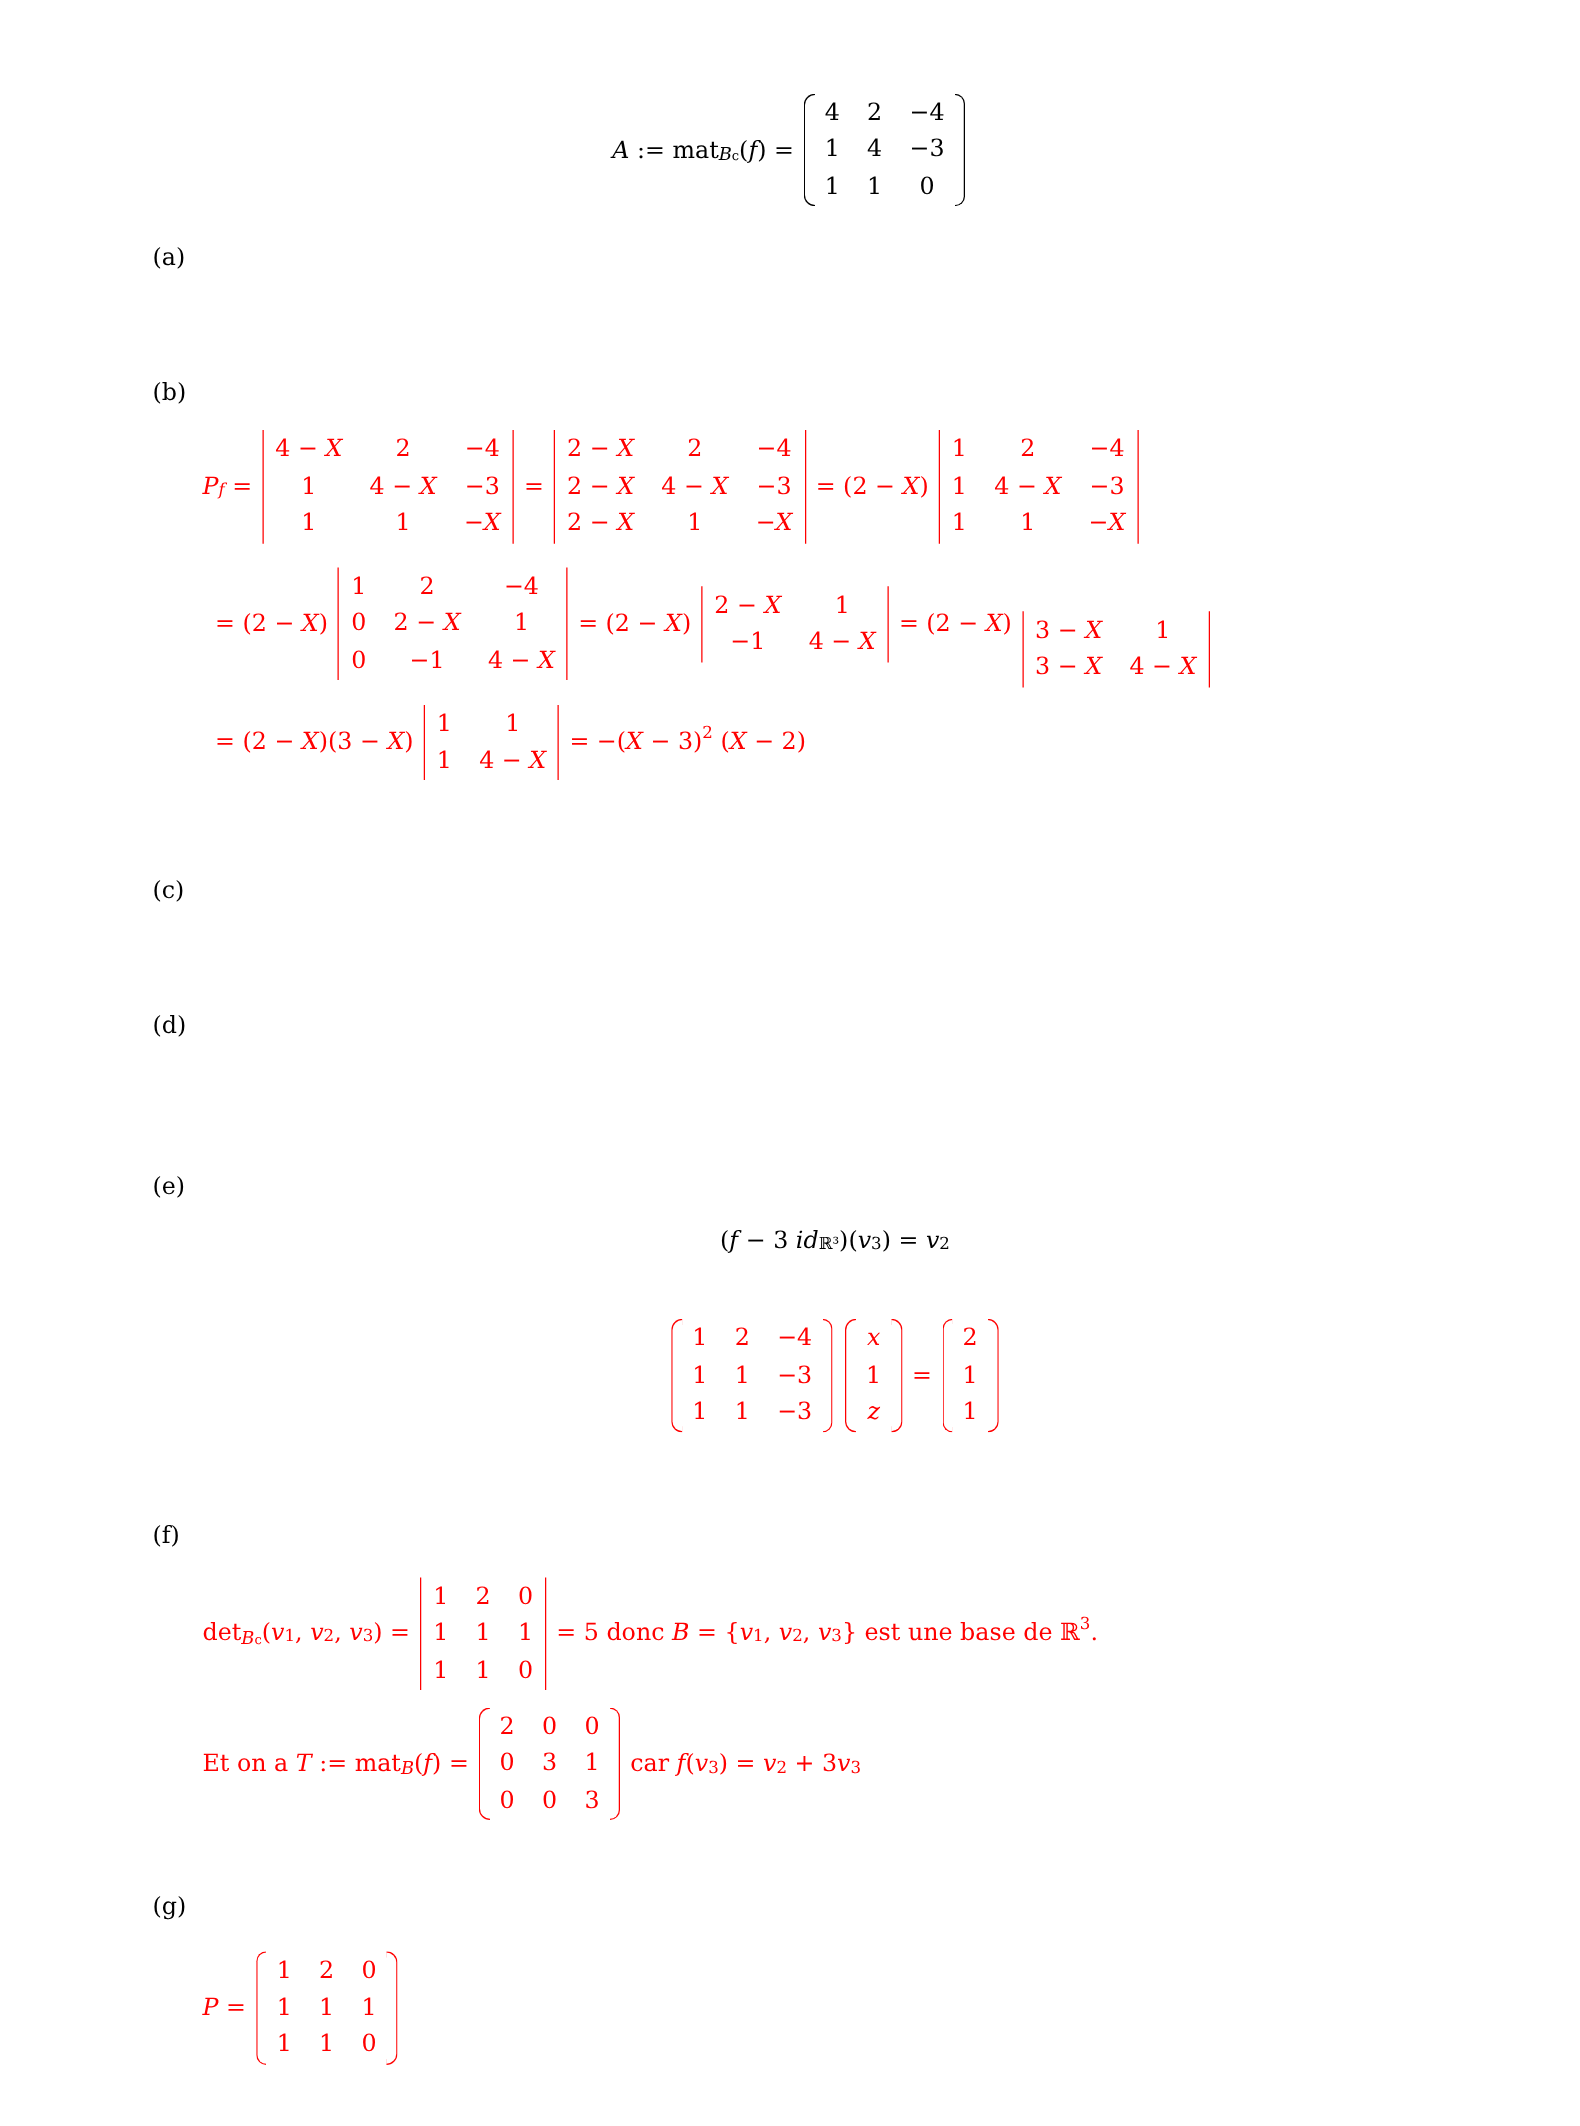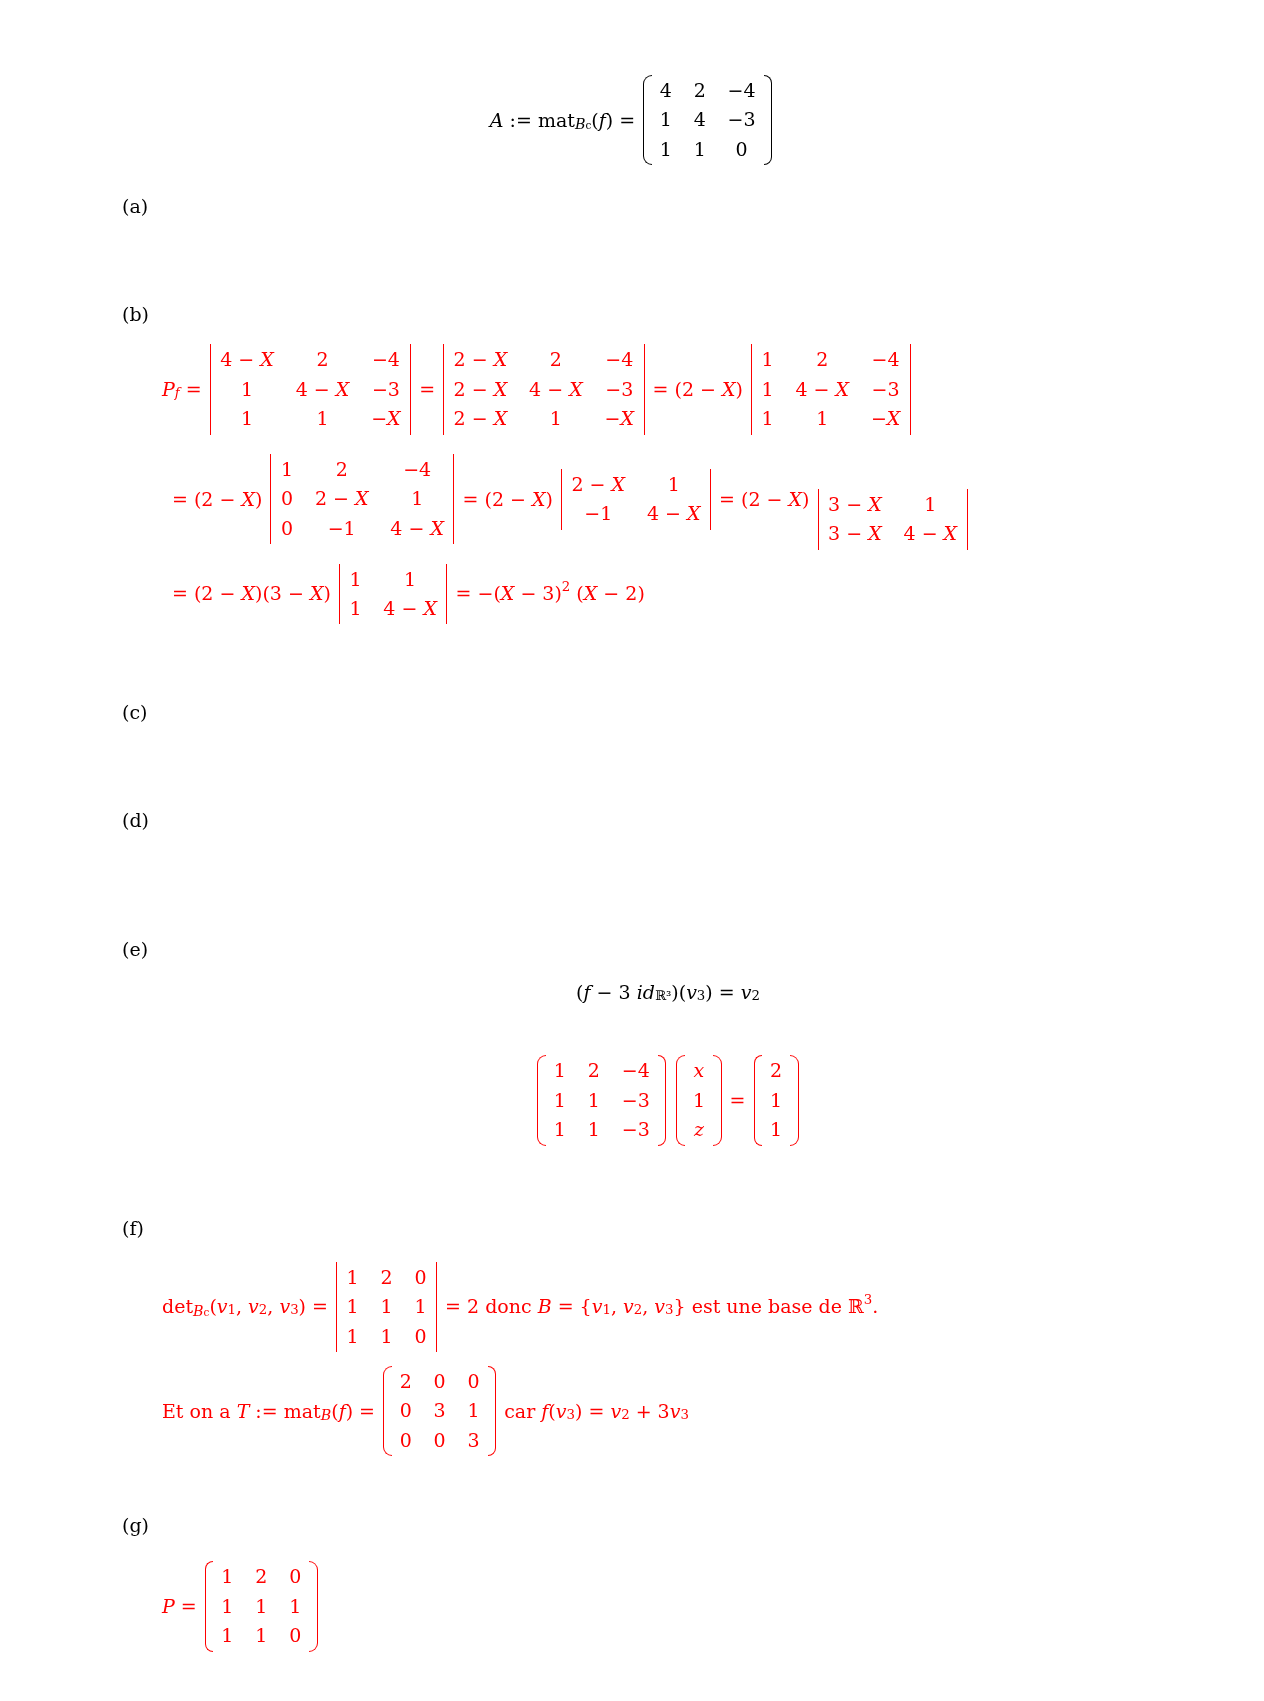--- a/index.html
+++ b/index.html
@@ -287,21 +287,21 @@
             <span class="mcell">2</span>
             <span class="mcell">0</span>
             <span class="mcell">1</span>
             <span class="mcell">1</span>
             <span class="mcell">1</span>
             <span class="mcell">1</span>
             <span class="mcell">1</span>
             <span class="mcell">0</span>
           </span>
         </span>
-        <span class="run"> = 2 donc </span>
+        <span class="run"> = 5 donc </span>
         <span class="run rs-cal">B</span>
         <span class="run"> = {</span>
         <span class="run rs-i">v</span>
         <span class="run rs-sub">1</span>
         <span class="run">, </span>
         <span class="run rs-i">v</span>
         <span class="run rs-sub">2</span>
         <span class="run">, </span>
         <span class="run rs-i">v</span>
         <span class="run rs-sub">3</span>

